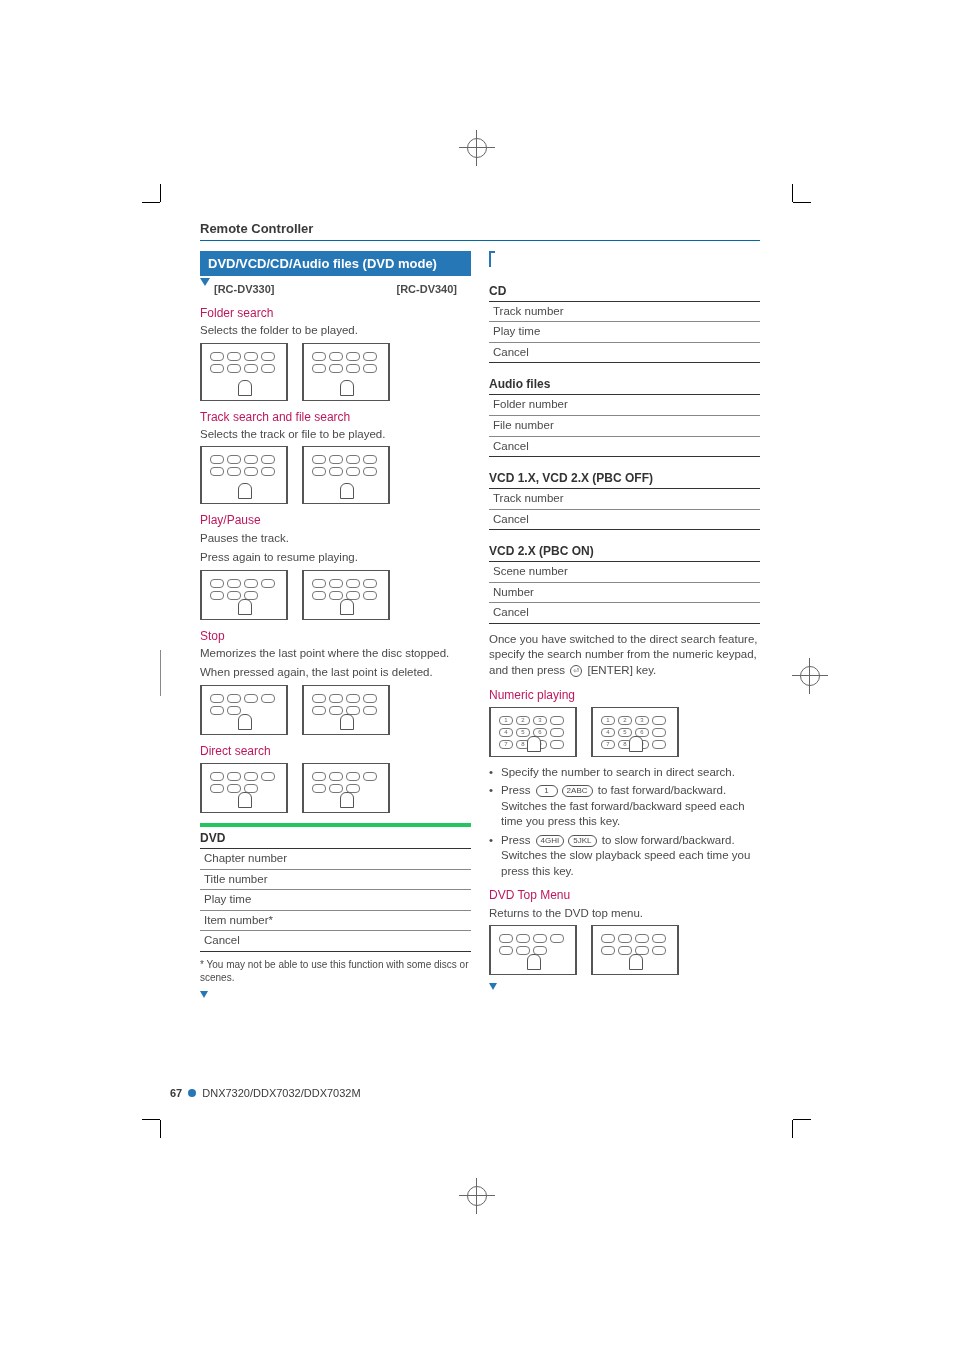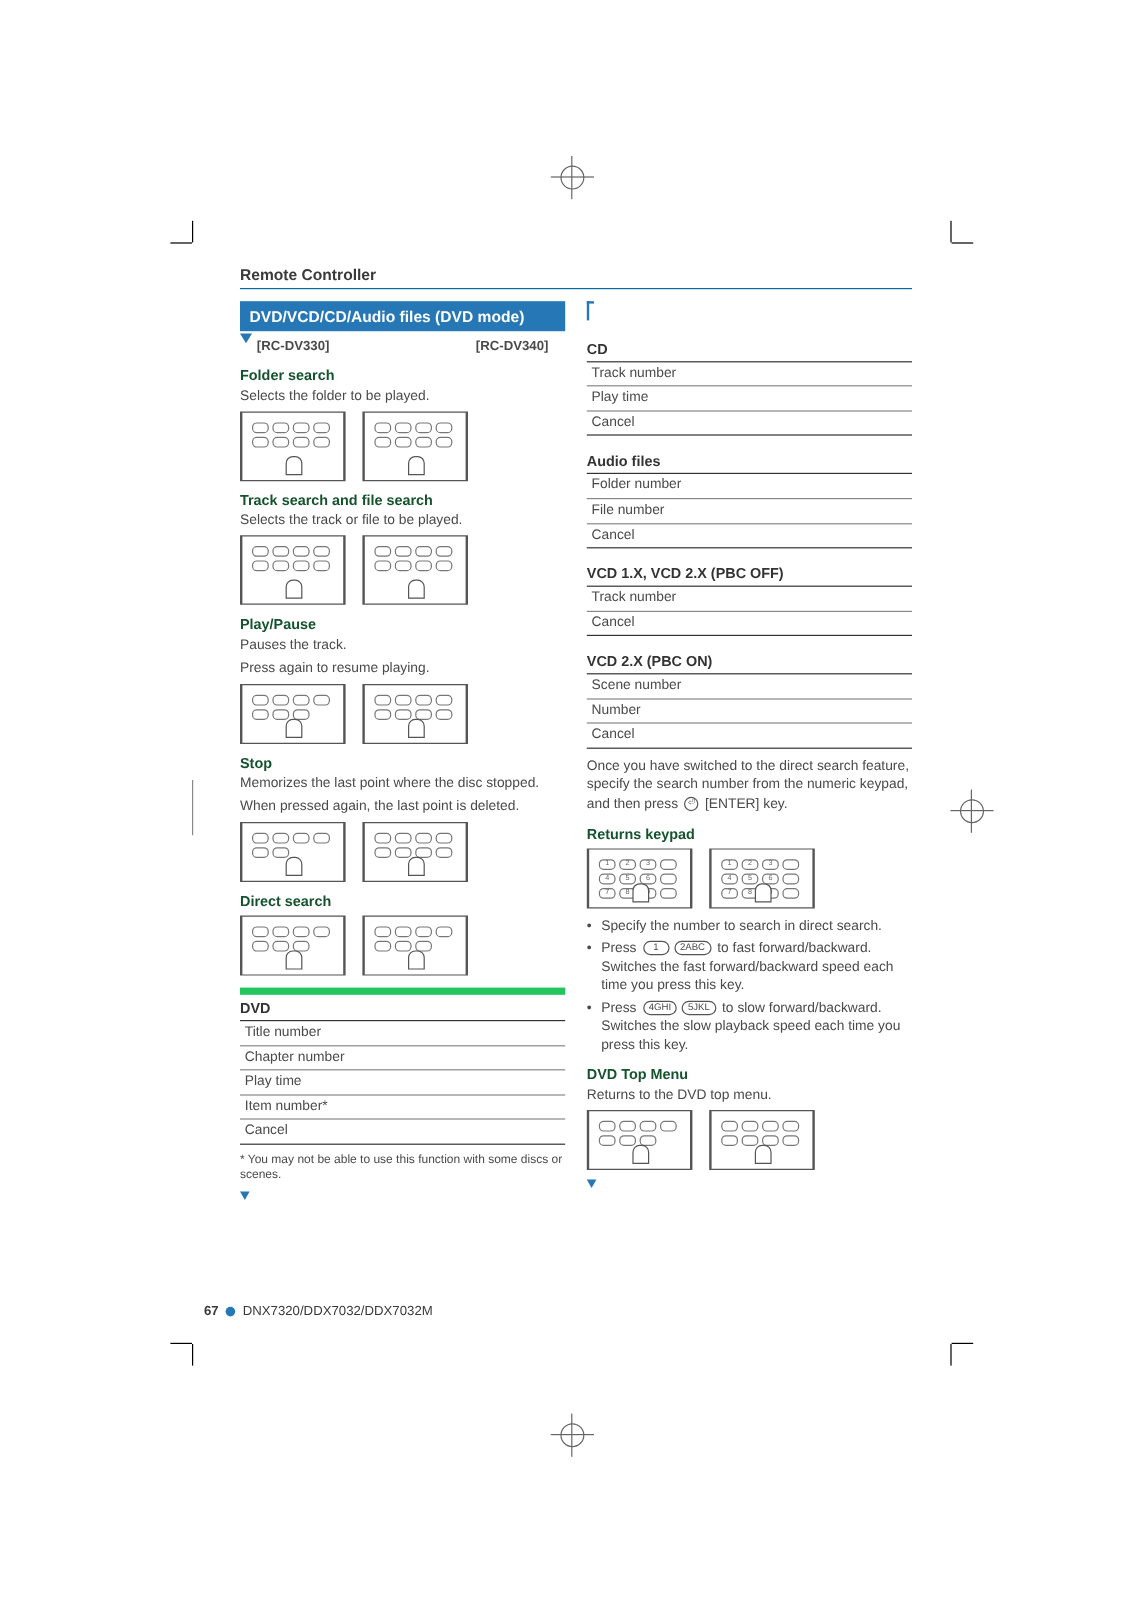--- a/index.html
+++ b/index.html
@@ -49,21 +49,21 @@
   }
   .bluebar::after {
     content: "";
     position: absolute; left: 0; bottom: -10px;
     width: 0; height: 0;
     border-left: 5px solid transparent;
     border-right: 5px solid transparent;
     border-top: 8px solid #2677b5;
   }
   .model-row { display: flex; justify-content: space-between; font-weight: 700; font-size: 11px; margin: 4px 14px 8px; }
-  .h4 { font-weight: 700; font-size: 12px; color: #14532d; margin: 8px 0 2px; }
+  .h4 { font-weight: 400; font-size: 12px; color: #be185d; margin: 8px 0 2px; }
   .body { font-size: 11.5px; margin-bottom: 4px; }
   .smallnote { font-size: 10px; margin-top: 4px; }
   .figrow { display: flex; gap: 14px; margin: 4px 0 8px; }
   .fig {
     width: 88px; height: 58px;
     border: 1px solid #555; border-right-width: 2px; border-left-width: 2px;
     display: flex; align-items: center; justify-content: center;
     position: relative;
   }
   .fig.small { height: 50px; }
@@ -90,21 +90,21 @@
     margin: 2px 0 6px;
   }
   .tbl .row {
     padding: 2px 4px; font-size: 11.5px;
     border-bottom: 1px solid #888;
   }
   .tbl .row:last-child { border-bottom: none; }
 
   .subhead {
     font-weight: 700; font-size: 12px; color: #333;
-    border-top: 6px solid #22c55e; padding-top: 3px; margin-top: 10px;
+    border-top: 4px solid #22c55e; padding-top: 3px; margin-top: 10px;
   }
   .subhead.noborder { border-top: none; padding-top: 0; }
 
   
   .accent {
     display: flex; align-items: flex-start; gap: 6px; flex-direction: column;
   }
   .accent .tick {
     width: 6px; height: 16px;
     border-left: 2px solid #2677b5;
@@ -347,22 +347,22 @@
               <span></span>
               <span class="round"></span>
               <span></span>
             </div>
             <div class="hand"></div>
           </div>
       </div>
 
       <div class="subhead">DVD</div>
       <div class="tbl">
+        <div class="row">Chapter number</div>
         <div class="row">Title number</div>
-        <div class="row">Chapter number</div>
         <div class="row">Play time</div>
         <div class="row">Item number*</div>
         <div class="row">Cancel</div>
       </div>
       <div class="smallnote">* You may not be able to use this function with some discs or scenes.</div>
       <div class="colarrow"></div>
     </div>
 
     <div class="col">
       <div class="accent">
@@ -392,21 +392,21 @@
           <div class="tbl">
             <div class="row">Scene number</div>
             <div class="row">Number</div>
             <div class="row">Cancel</div>
           </div>
 
           <div class="body" style="margin-top:8px">
             <span>Once you have switched to the direct search feature, specify the search number from the numeric keypad, and then press </span><span class="enter-circ">⏎</span><span> [ENTER] key.</span>
           </div>
 
-          <div class="h4">Returns keypad</div>
+          <div class="h4">Numeric playing</div>
           <div class="figrow">
             <div class="fig small">
                 <div class="btns">
                   <span>1</span>
                   <span>2</span>
                   <span>3</span>
                   <span class="round"></span>
                   <span>4</span>
                   <span>5</span>
                   <span>6</span>

